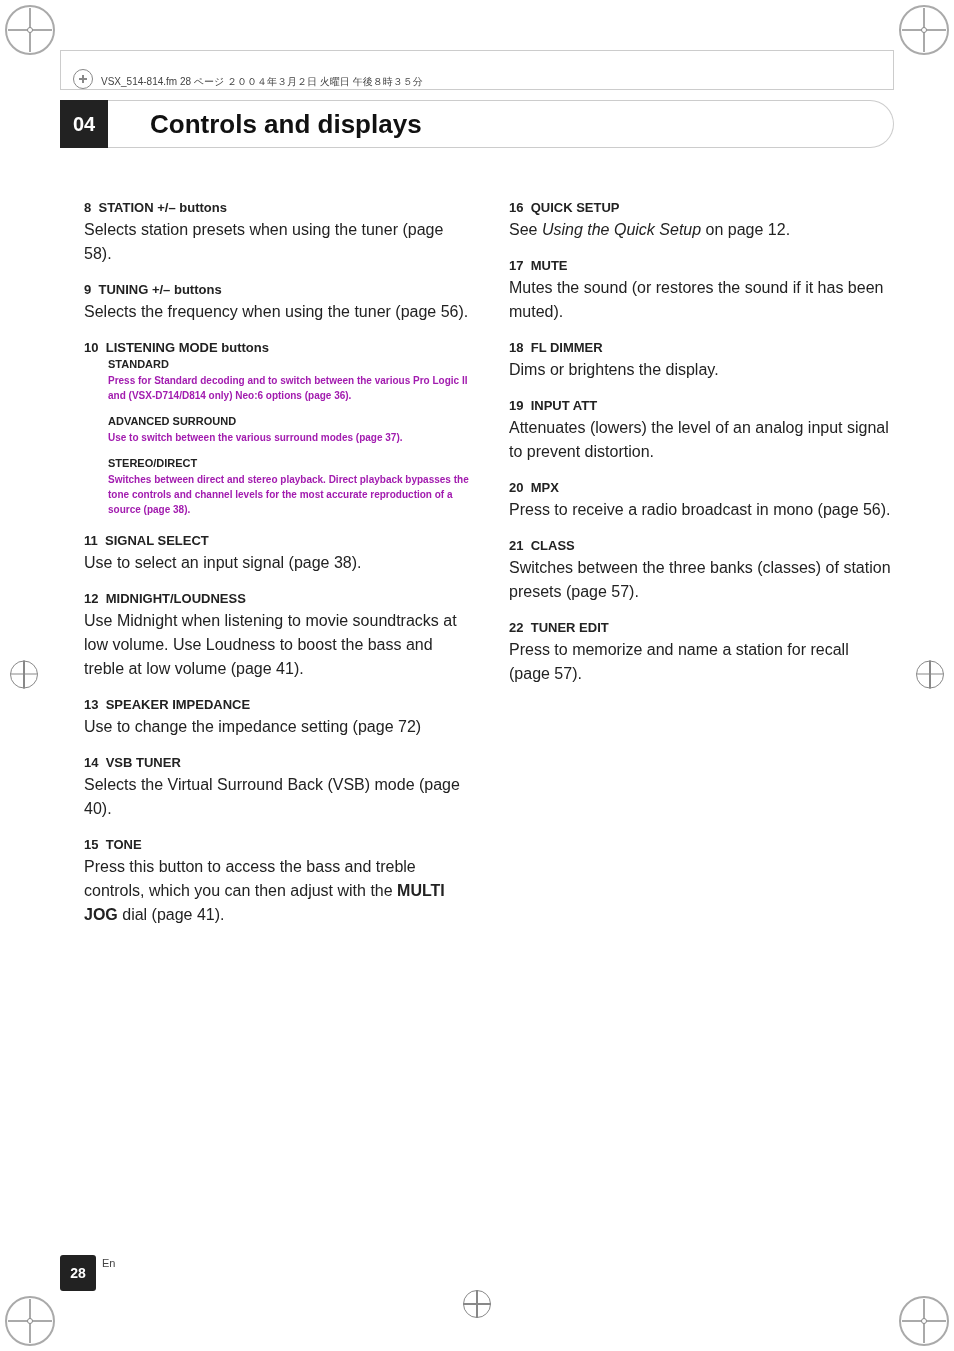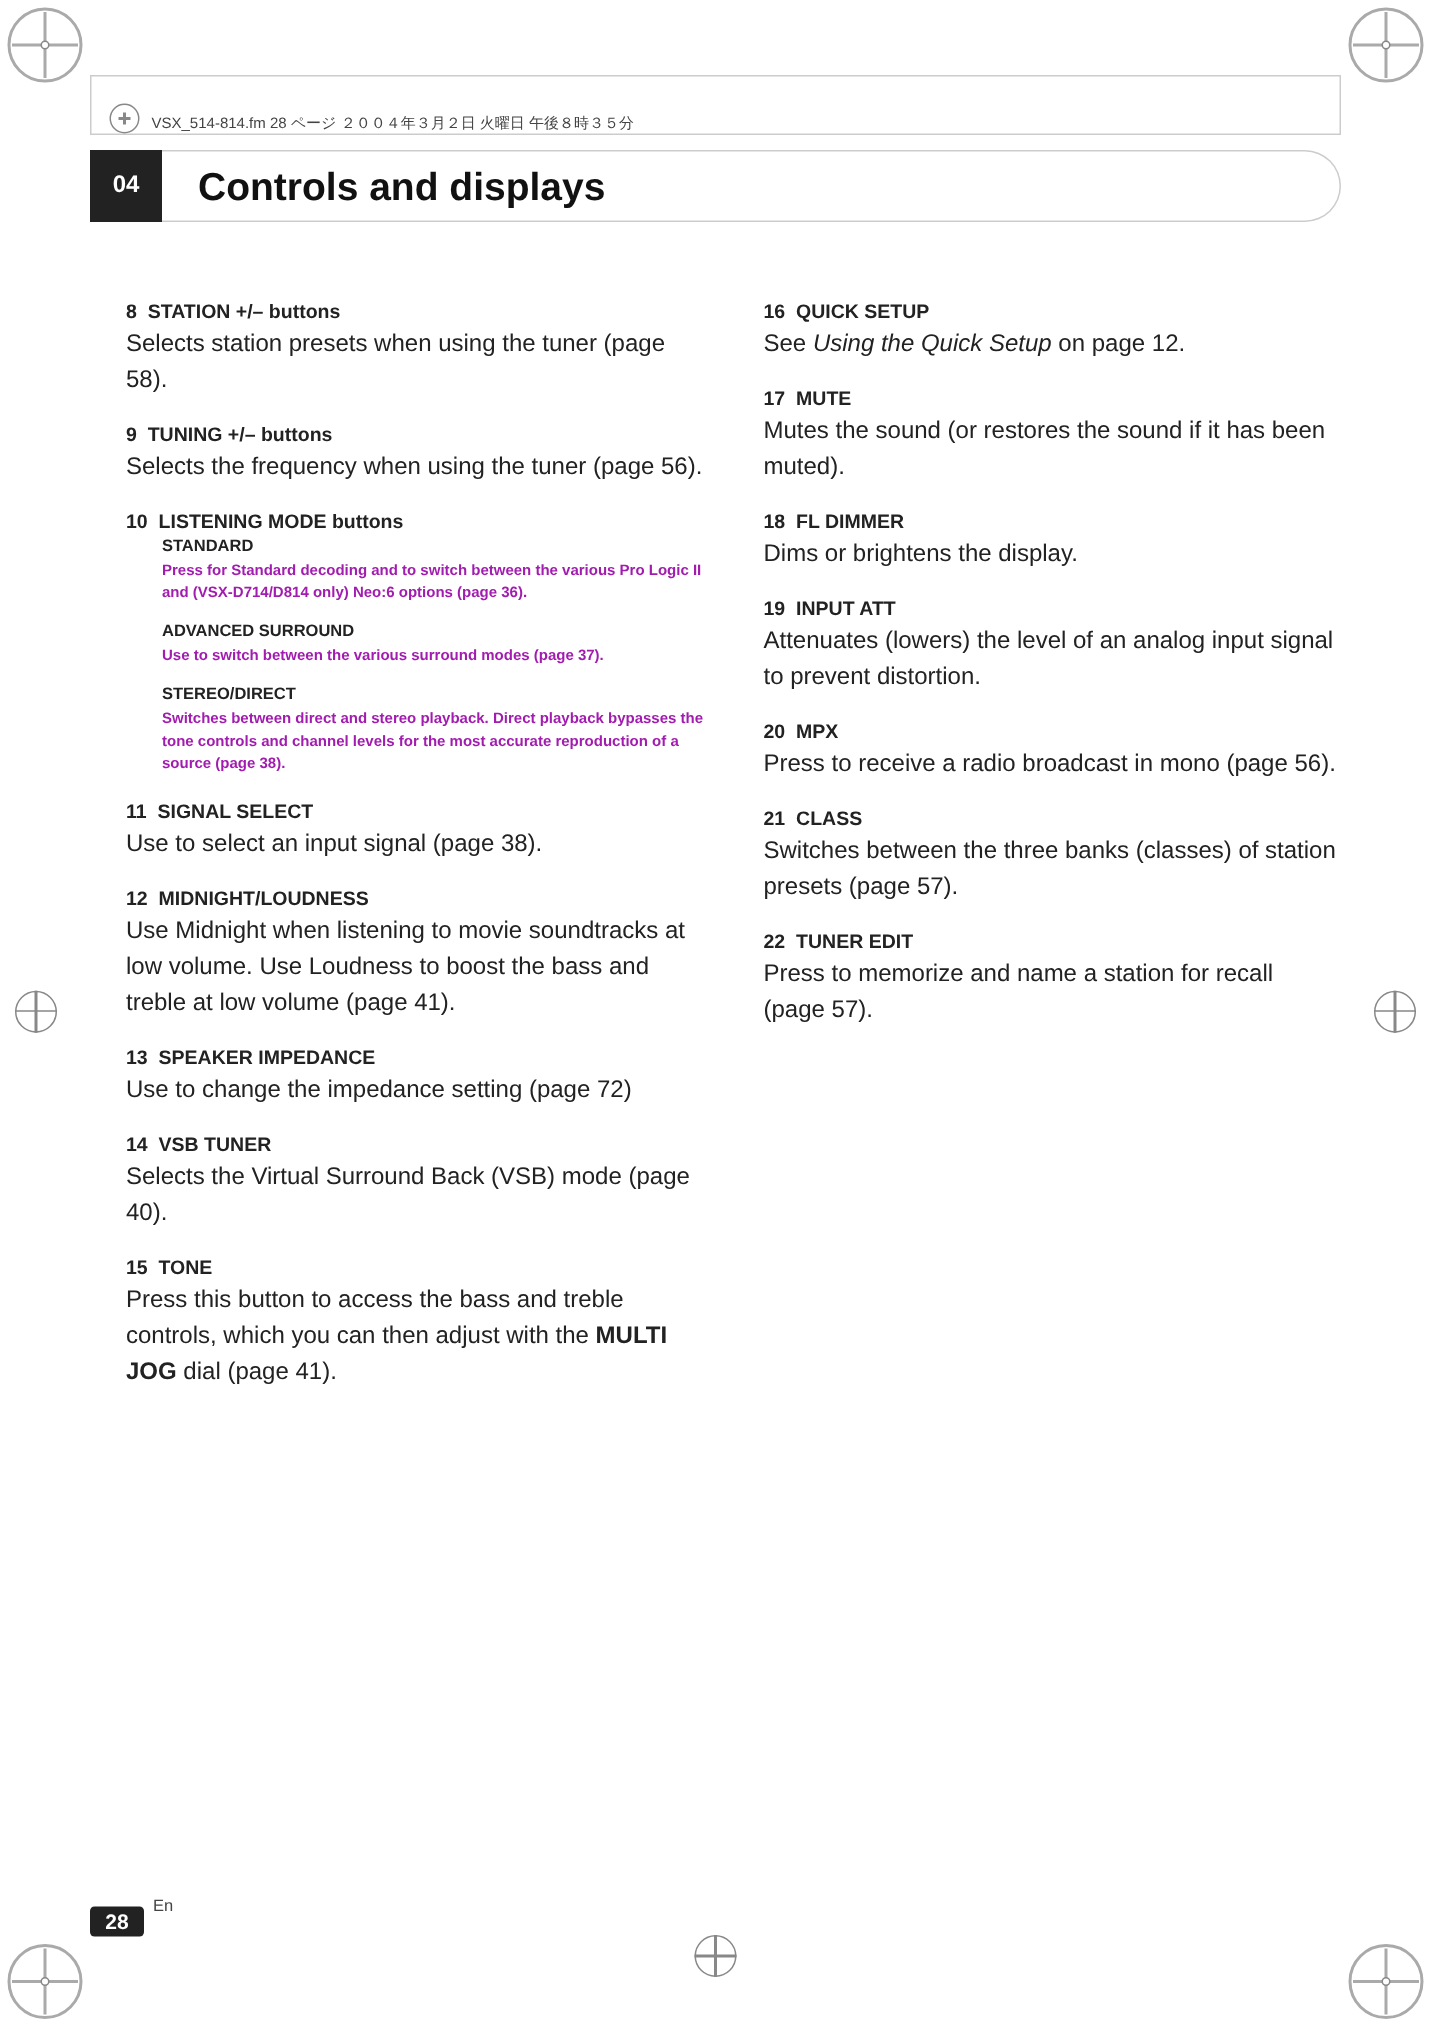--- a/index.html
+++ b/index.html
@@ -82,33 +82,33 @@
     }
 
     .chapter-number-box {
       background: #222;
       color: #fff;
       width: 48px;
       height: 48px;
       display: flex;
       align-items: center;
       justify-content: center;
-      font-size: 16px;
+      font-size: 20px;
       font-weight: bold;
       flex-shrink: 0;
     }
 
     .chapter-title-bar {
       flex: 1;
       height: 48px;
       border: 1.5px solid #ccc;
       border-left: none;
       display: flex;
       align-items: center;
-      padding-left: 24px;
+      padding-left: 42px;
       border-radius: 0 24px 24px 0;
     }
 
     .chapter-title {
       font-size: 26px;
       font-weight: bold;
       color: #111;
     }
 
     
@@ -189,21 +189,21 @@
       left: 60px;
       display: flex;
       align-items: center;
       gap: 6px;
     }
 
     .page-number-box {
       background: #222;
       color: #fff;
       width: 36px;
-      height: 20px;
+      height: 36px;
       display: flex;
       align-items: center;
       justify-content: center;
       font-size: 14px;
       font-weight: bold;
       border-radius: 3px;
       margin-top: 20px;
     }
 
     .page-en {

